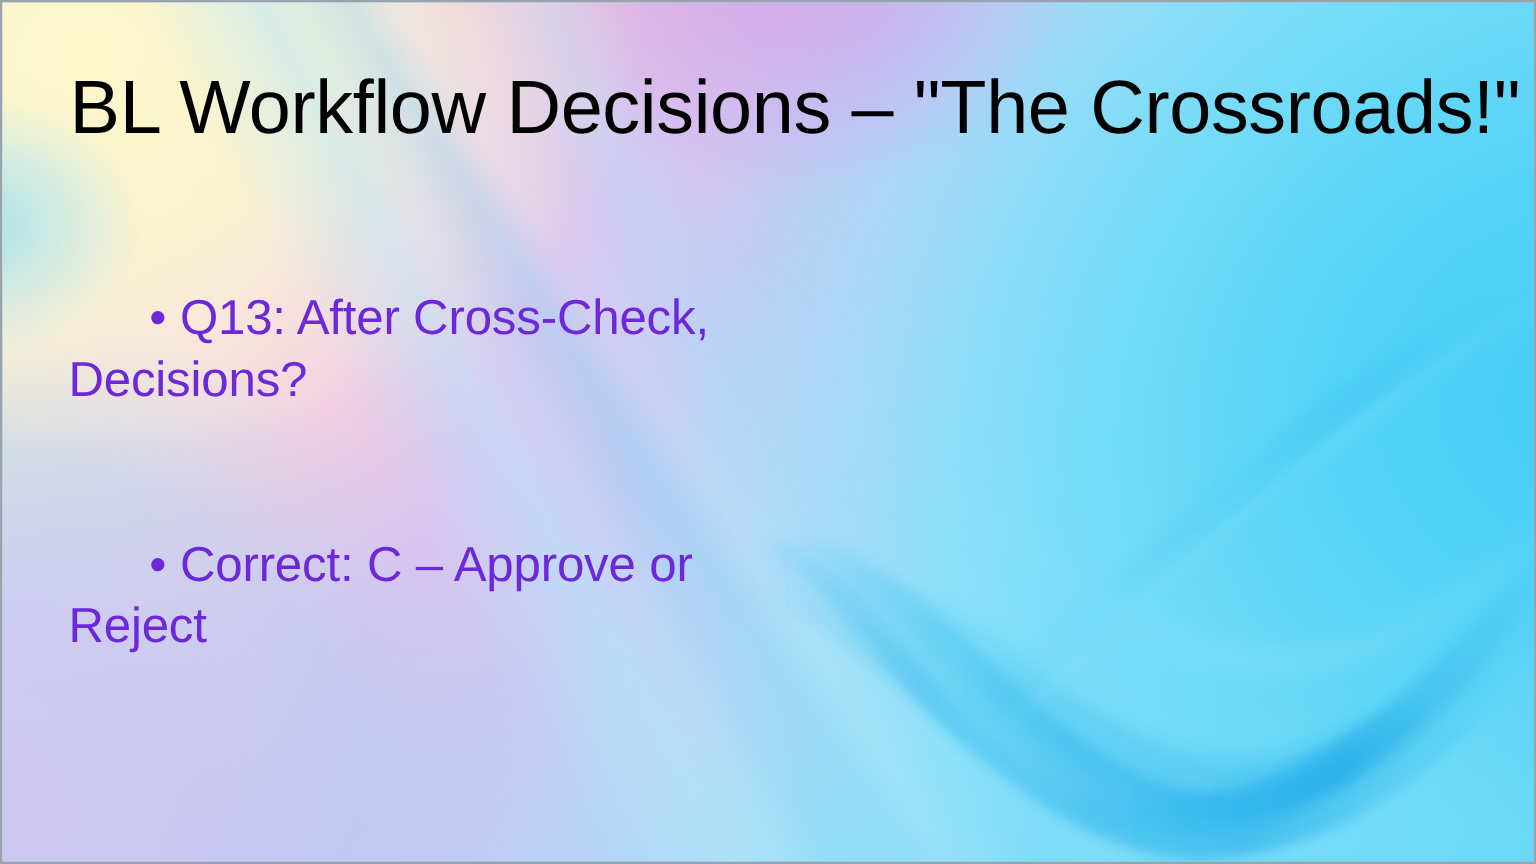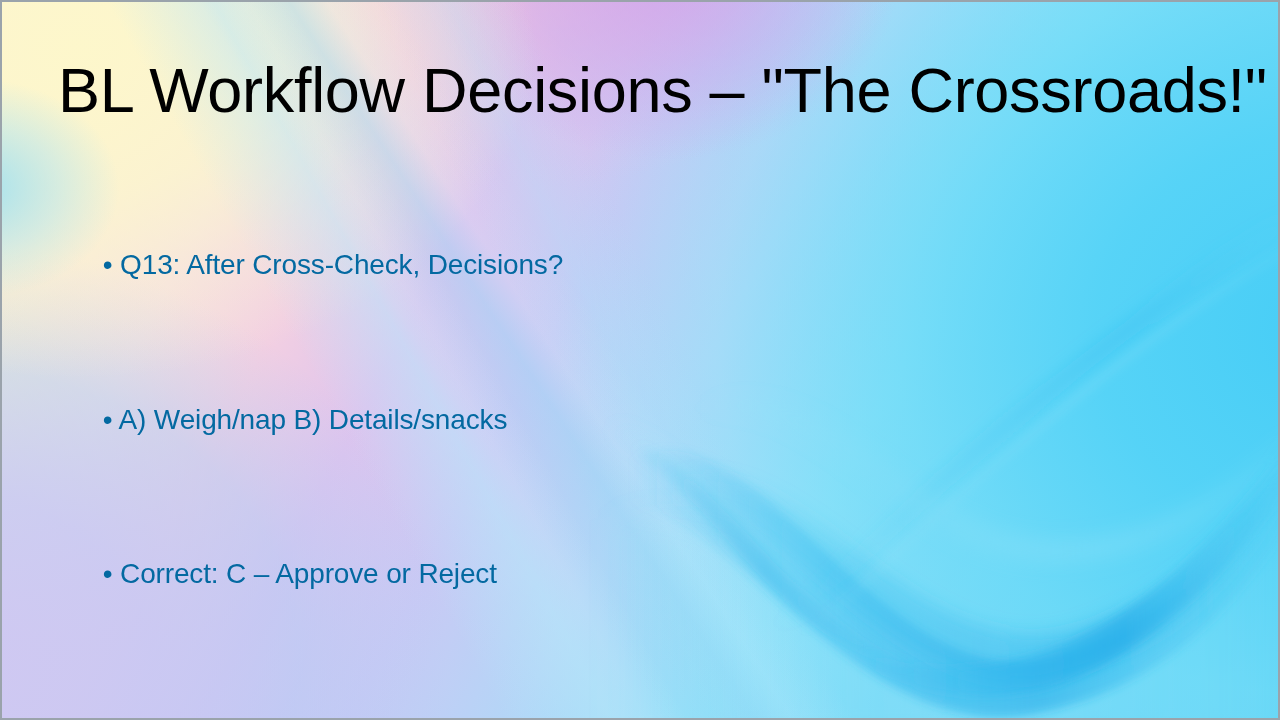--- a/index.html
+++ b/index.html
@@ -146,23 +146,23 @@
 
   #body {
     position: absolute;
     left: 55px;
     top: 186px;
     width: 640px;
   }
 
   .bullet-row {
     display: block;
-    font-size: 28px;
+    font-size: 41px;
     line-height: 51.4px;
-    color: #0369a1;
+    color: #6d28d9;
     letter-spacing: -0.15px;
     white-space: pre-wrap;
   }
   .bullet-row .dot {
     display: inline;
   }
   .bullet-row .txt {
     display: inline;
   }
 </style>
@@ -246,23 +246,20 @@
   </div>
 
   <div id="title">BL Workflow Decisions – "The Crossroads!"</div>
 
   <div id="body">
 
     <div class="bullet-row">
       <span class="dot">•</span><span> </span><span class="txt">Q13: After Cross-Check, Decisions?</span>
     </div>
 
-    <div class="bullet-row">
-      <span class="dot">•</span><span> </span><span class="txt">A) Weigh/nap B) Details/snacks</span>
-    </div>
 
 
     <div class="bullet-row">
       <span class="dot">•</span><span> </span><span class="txt">Correct: C – Approve or Reject</span>
     </div>
 
   </div>
 
 </div>
 

